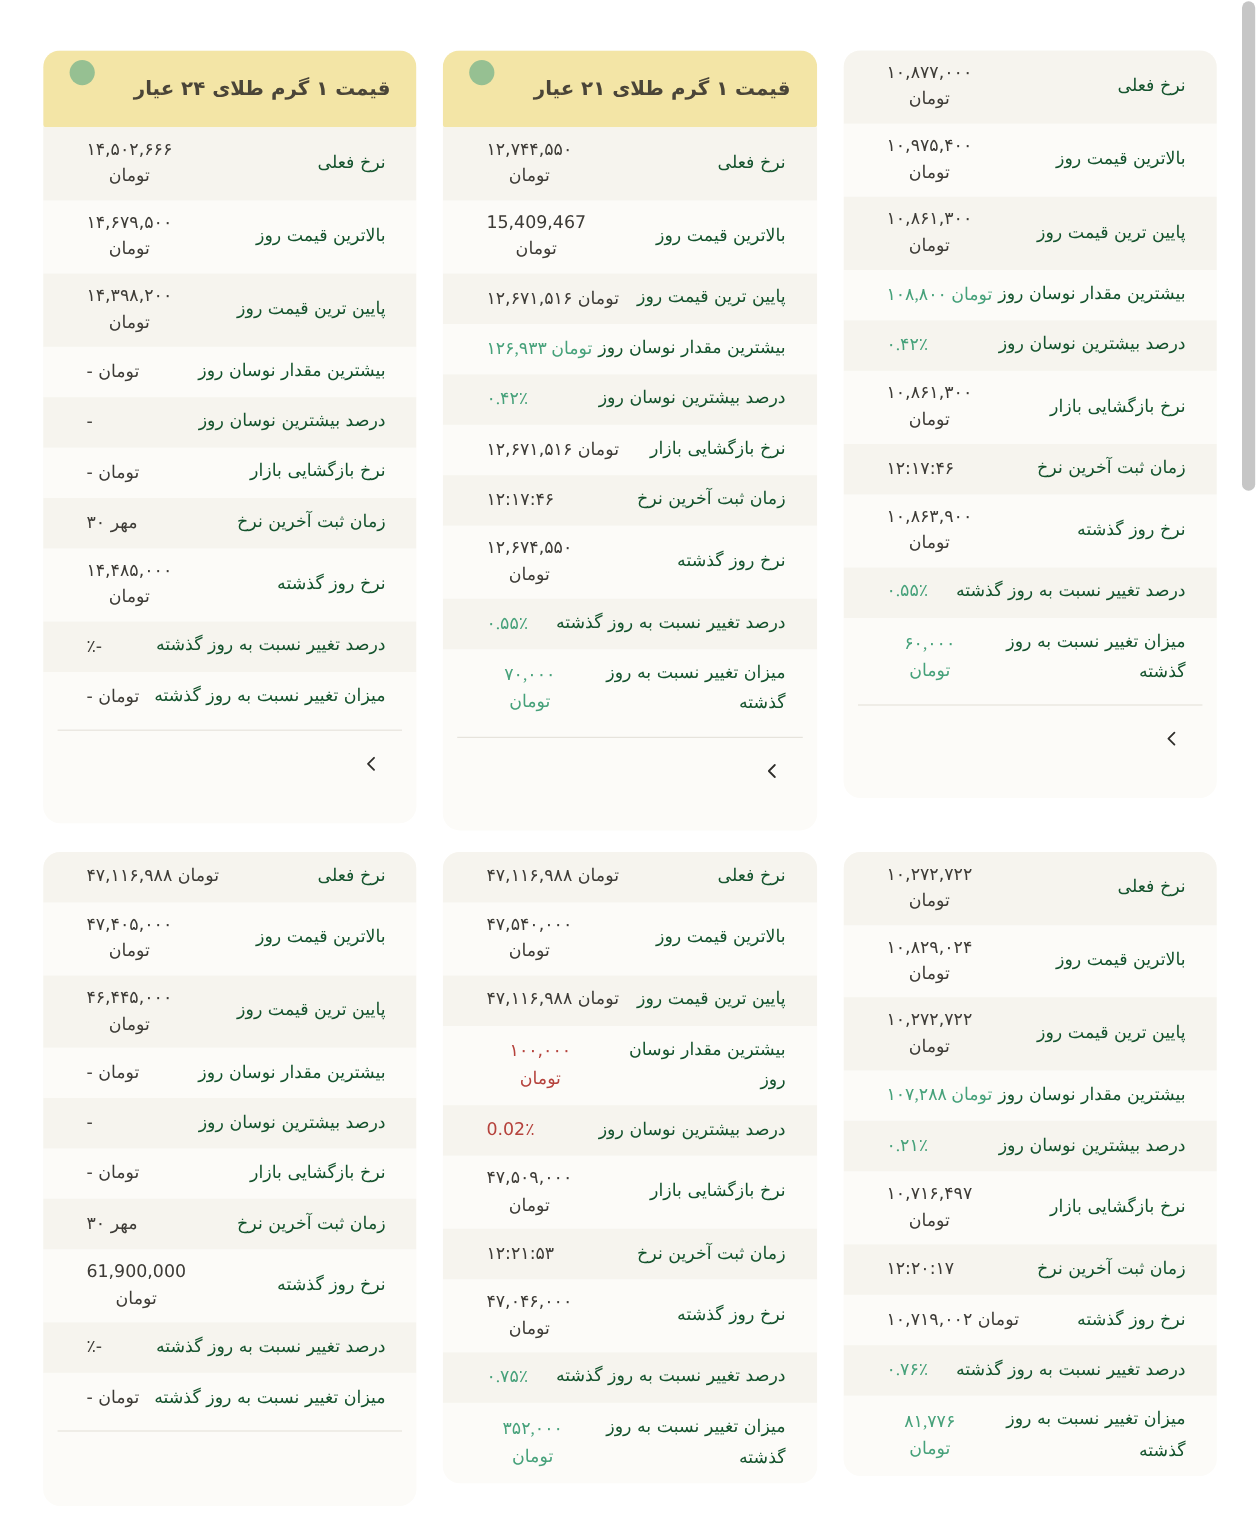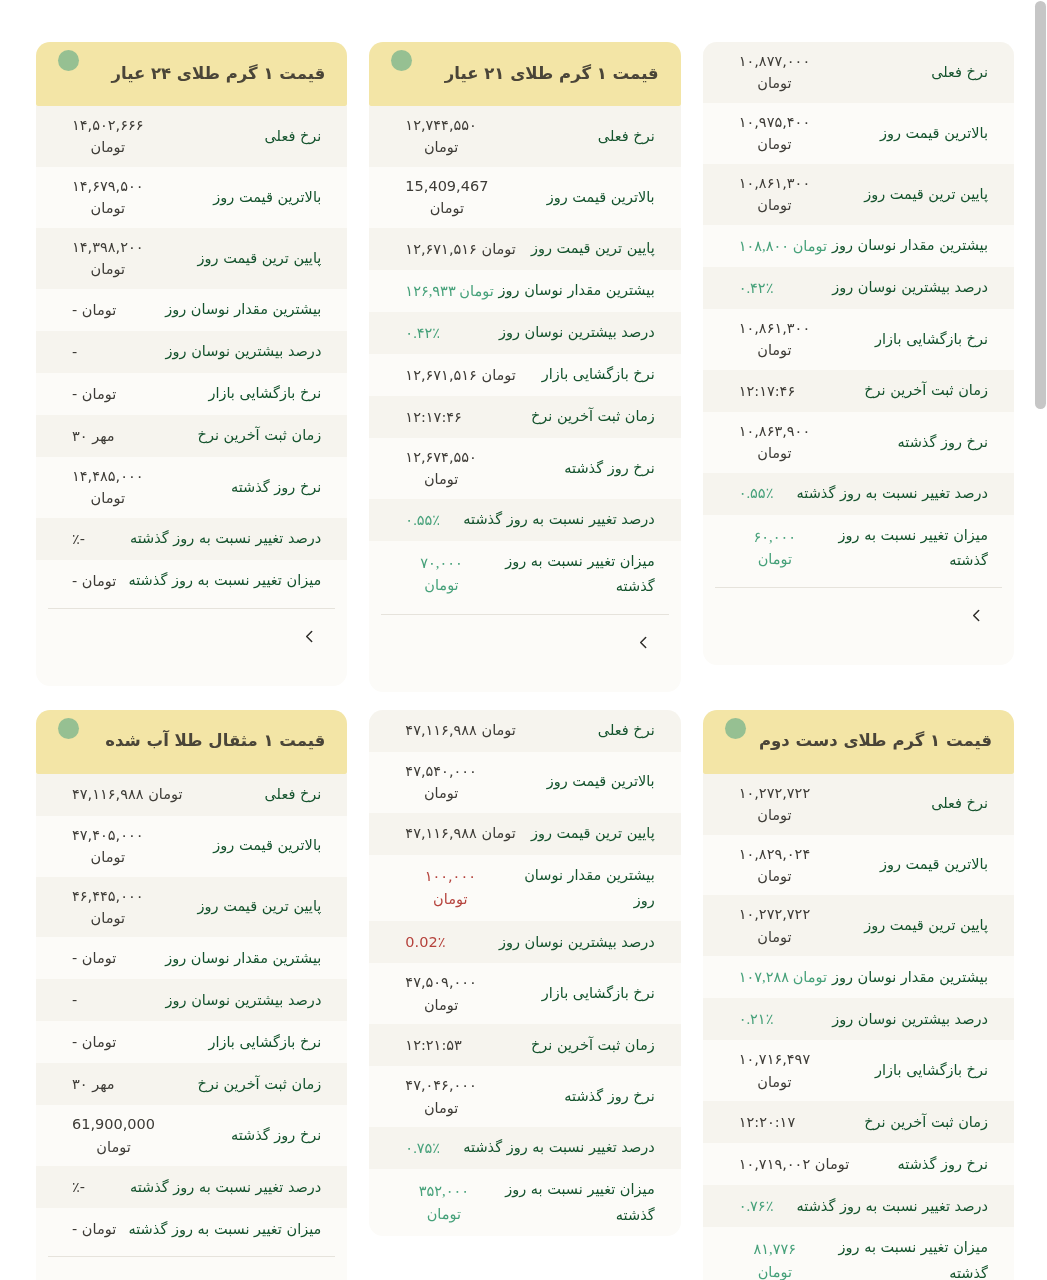--- a/index.html
+++ b/index.html
@@ -331,24 +331,20 @@
             <svg width="15" height="15" viewBox="0 0 24 24">
               <polyline points="15.5 4 7.5 12 15.5 20" fill="none" stroke="#2e2d2a" stroke-width="2.4" stroke-linecap="round" stroke-linejoin="round"></polyline>
             </svg>
           </span>
         </button>
       </div>
     </footer>
   </section>
 
   <section class="card">
-    <header class="card-header">
-      <h2 class="card-title">قیمت ۱ گرم طلای دست دوم</h2>
-      <span class="status-dot"></span>
-    </header>
     <div class="rows">
   <div class="price-row odd">
     <div class="row-label">نرخ فعلی</div>
     <div class="row-value">۱۰,۲۷۲,۷۲۲
 تومان</div>
   </div>
 
   <div class="price-row">
     <div class="row-label">بالاترین قیمت روز</div>
     <div class="row-value">۱۰,۸۲۹,۰۲۴
@@ -452,24 +448,20 @@
 
   <div class="price-row">
     <div class="row-label">میزان تغییر نسبت به روز گذشته</div>
     <div class="row-value positive">۳۵۲,۰۰۰ تومان</div>
   </div>
 </div>
 
   </section>
 
   <section class="card">
-    <header class="card-header">
-      <h2 class="card-title">قیمت ۱ مثقال طلا آب شده</h2>
-      <span class="status-dot"></span>
-    </header>
     <div class="rows">
   <div class="price-row odd">
     <div class="row-label">نرخ فعلی</div>
     <div class="row-value">۴۷,۱۱۶,۹۸۸ تومان</div>
   </div>
 
   <div class="price-row">
     <div class="row-label">بالاترین قیمت روز</div>
     <div class="row-value">۴۷,۴۰۵,۰۰۰
 تومان</div>

